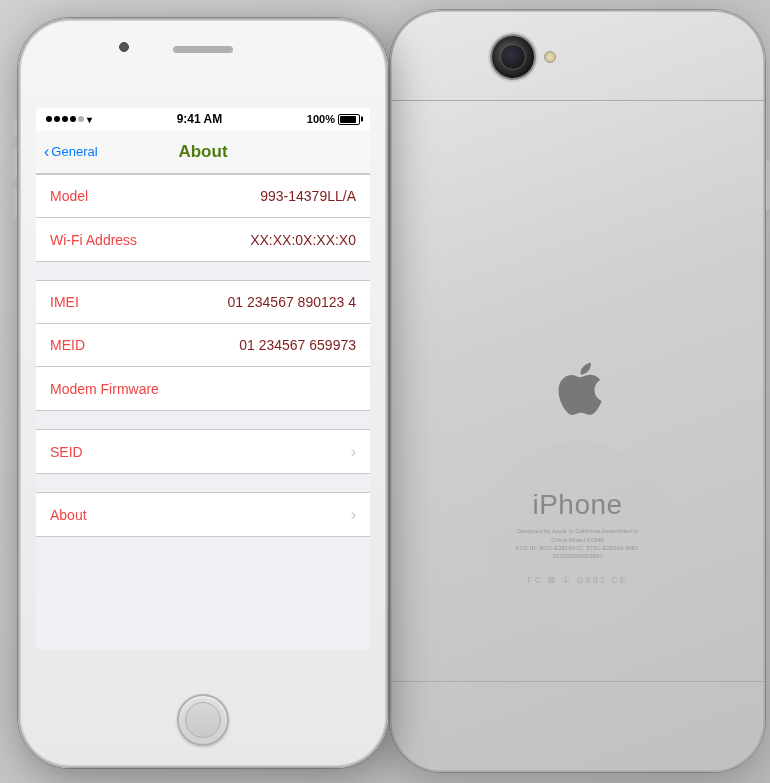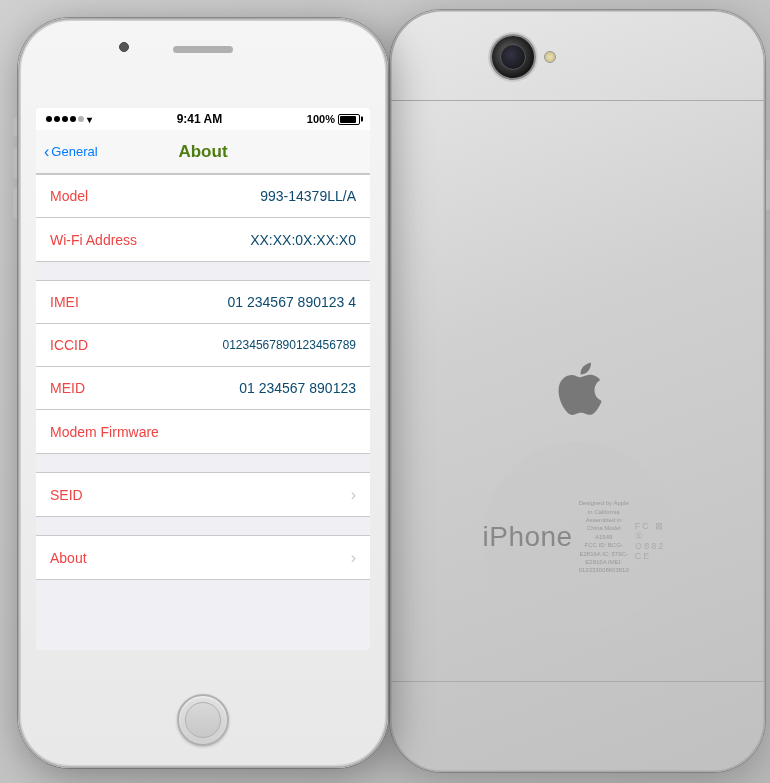--- a/index.html
+++ b/index.html
@@ -176,21 +176,21 @@
       border-bottom: none;
     }
 
     .row-label {
       font-size: 14px;
       color: #ef4444;
       font-weight: 400;
     }
     .row-value {
       font-size: 14px;
-      color: #0c4a6e;
+      color: #7f1d1d;
     }
     .row-chevron {
       color: #c7c7cc;
       font-size: 16px;
       margin-left: 6px;
     }
 
     .row-right {
       display: flex;
       align-items: center;
@@ -288,21 +288,21 @@
     .bottom-circle {
       position: absolute;
       bottom: 140px;
       left: 50%;
       transform: translateX(-50%);
       width: 190px;
       height: 190px;
       background: rgba(200,200,200,0.5);
       border-radius: 50%;
       display: flex;
-      flex-direction: row;
+      flex-direction: column;
       align-items: center;
       justify-content: center;
       gap: 6px;
     }
 
     .iphone-text {
       font-size: 28px;
       color: #888;
       font-weight: 300;
       letter-spacing: 0.5px;
@@ -450,26 +450,22 @@
             <span class="row-value">XX:XX:0X:XX:X0</span>
           </div>
         </div>
 
         <div class="settings-group">
           <div class="settings-row">
             <span class="row-label">IMEI</span>
             <span class="row-value">01 234567 890123 4</span>
           </div>
           <div class="settings-row">
-            <span class="row-label">ICCID</span>
-            <span class="row-value" style="font-size:12px;">01234567890123456789</span>
-          </div>
-          <div class="settings-row">
             <span class="row-label">MEID</span>
-            <span class="row-value">01 234567 890123</span>
+            <span class="row-value">01 234567 659973</span>
           </div>
           <div class="settings-row">
             <span class="row-label">Modem Firmware</span>
             <span class="row-value"></span>
           </div>
         </div>
 
         <div class="settings-group">
           <div class="settings-row">
             <span class="row-label">SEID</span>

